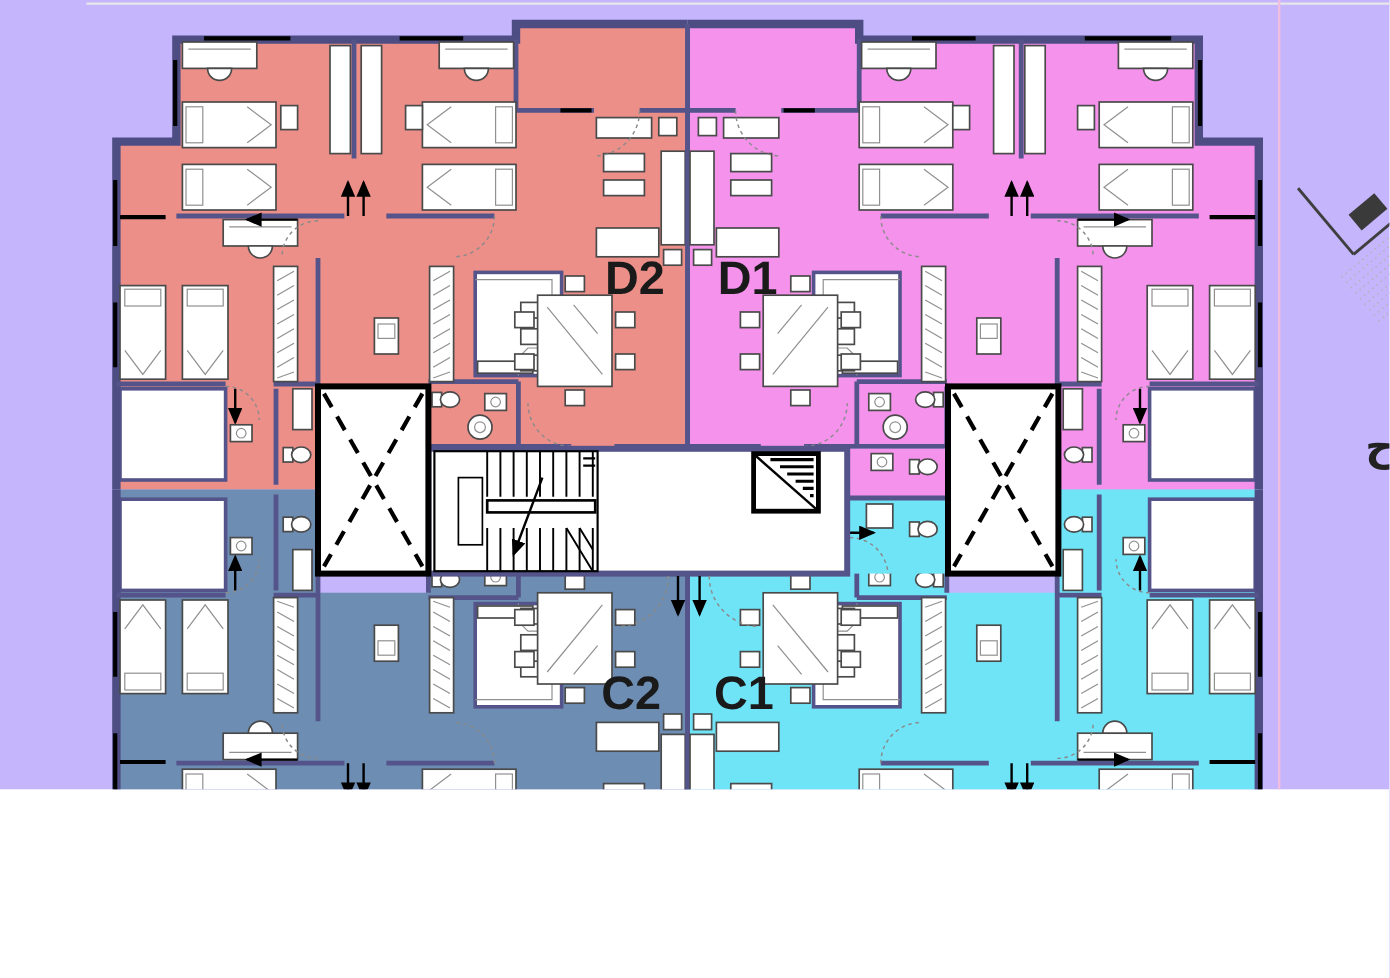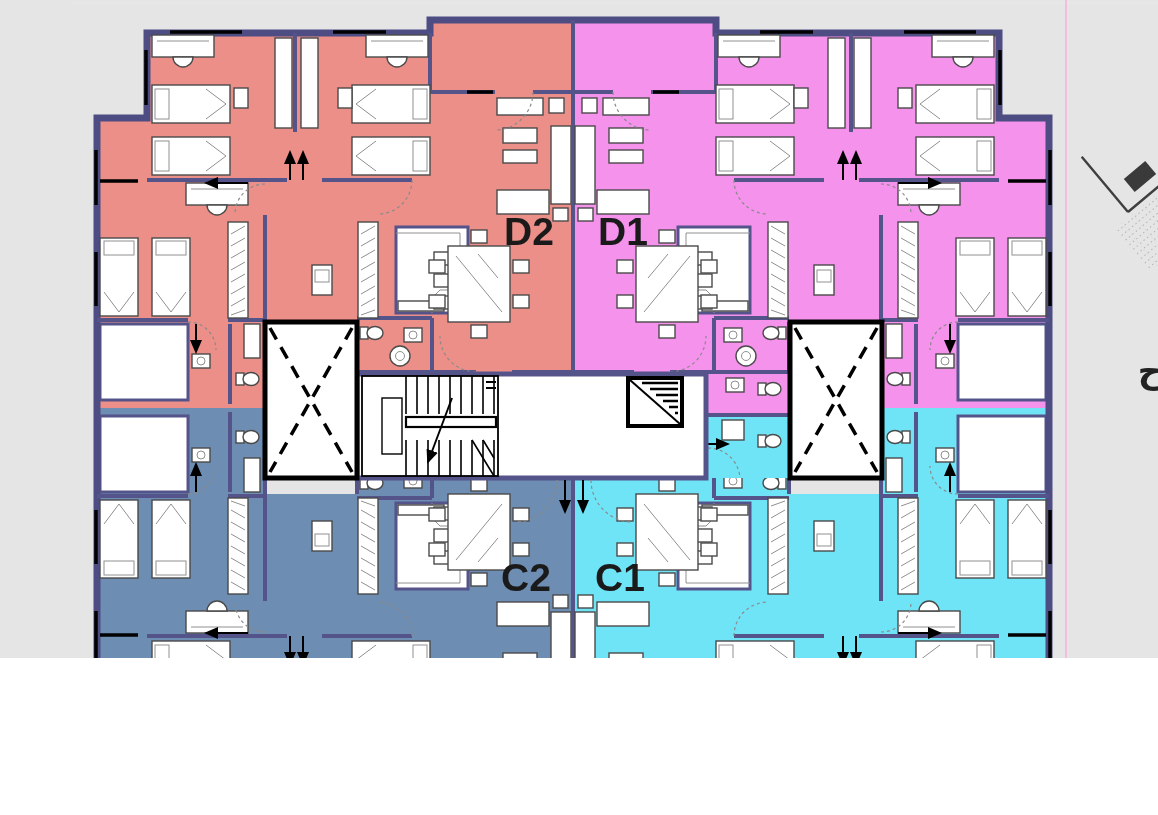--- a/index.html
+++ b/index.html
@@ -1,16 +1,16 @@
 <!DOCTYPE html>
 <html style="--wall: #55548A; --wall-dark: #4D4D84; --shaft-outline: #000000; --furniture-fill: #FFFFFF; --furniture-stroke: #4A4A4A; --label: #1A1A1A;"><head>
 <meta charset="utf-8">
 <style>
   html,body{margin:0;padding:0;background:#fff;}
-  .stage{position:relative;width:1158px;height:658px;background:#e5e5e5;overflow:hidden;
+  .stage{position:relative;width:1158px;height:658px;background:#c4b5fd;overflow:hidden;
          font-family:"Liberation Sans",sans-serif;}
   svg{position:absolute;left:0;top:0;}
   
   .wl   {fill:none;stroke:var(--wall);}
   .wx   {stroke:var(--wall-dark);stroke-width:7;}
   .w4   {stroke-width:4;}
   .room {fill:#fff;stroke:var(--wall);stroke-width:3;}
   .win  {stroke:#000;stroke-width:3.5;fill:none;}
   .furn {fill:var(--furniture-fill);stroke:var(--furniture-stroke);stroke-width:1.4;}
   .f2   {fill:none;stroke:#909090;stroke-width:1;}

